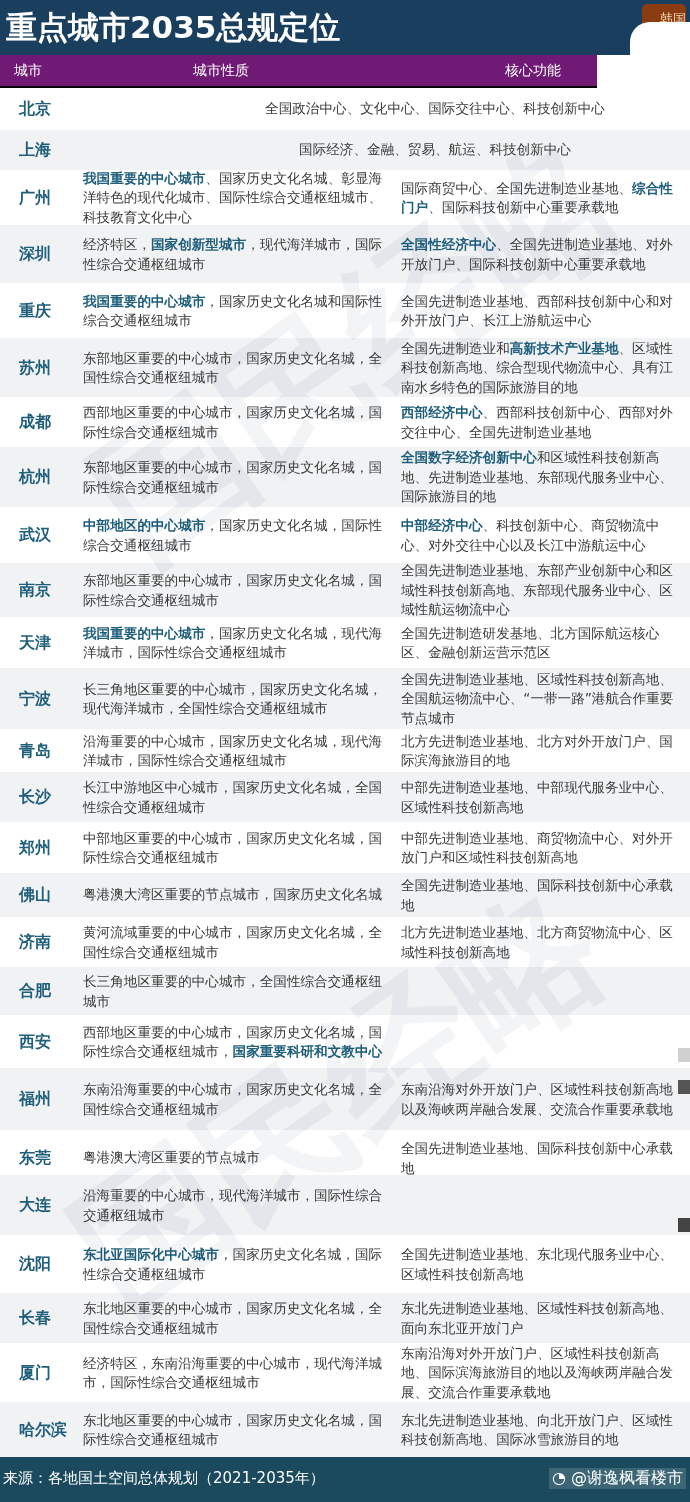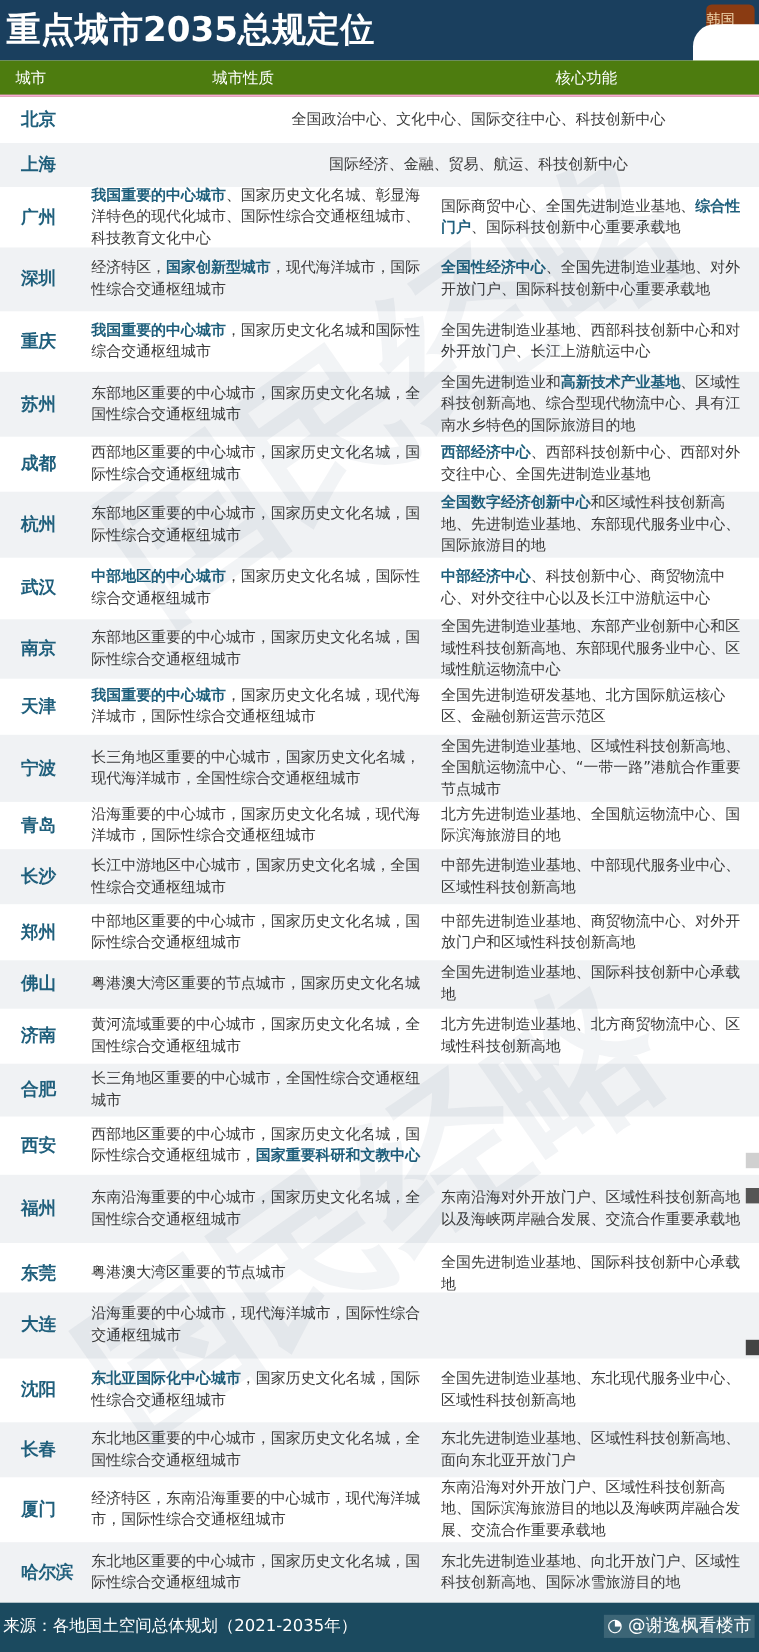--- a/index.html
+++ b/index.html
@@ -1,22 +1,22 @@
 <!DOCTYPE html>
 <html><head>
 <meta charset="utf-8">
 <style>
   html, body { margin:0; padding:0; }
   body { width:690px; height:1502px; overflow:hidden; background:#ffffff;
          font-family:"DejaVu Sans","Liberation Sans",sans-serif; color:#3a3a3a; position:relative; }
   .title-bar { position:absolute; left:0; top:0; width:690px; height:55px; background:#1a3f5e; }
   .title { position:absolute; left:6px; top:6px; font-size:31px; font-weight:bold; color:#ffffff; letter-spacing:0px; line-height:42px; white-space:nowrap; }
-  .badge { position:absolute; right:4px; top:4px; width:44px; height:30px; background:#8a3b12; border-radius:5px; color:#f2d9b0; font-size:13px; text-align:left; line-height:30px; }
+  .badge { position:absolute; right:4px; top:4px; width:44px; height:30px; background:#8a3b12; border-radius:5px; color:#f2d9b0; font-size:13px; text-align:right; line-height:30px; }
   .badge-cover { position:absolute; right:0; top:22px; width:60px; height:70px; background:#ffffff; border-radius:20px 0 28px 30px; }
-  .col-header { position:absolute; left:0; top:55px; width:690px; height:33px; background:#4d7c0f; border-bottom:2px solid #f9a8d4; box-sizing:border-box; }
+  .col-header { position:absolute; left:0; top:55px; width:597px; height:33px; background:#701a75; border-bottom:2px solid #000000; box-sizing:border-box; }
   .col-header span { position:absolute; top:7px; font-size:14px; color:#ffffff; }
   .rows { position:absolute; left:0; top:88px; width:690px; }
   .row { position:absolute; left:0; width:690px; }
   .row.alt { background:#f0f2f4; }
   .city { position:absolute; left:19px; font-size:16px; font-weight:bold; color:#1f5f7c; top:50%; transform:translateY(-50%); white-space:nowrap; }
   .nature { position:absolute; left:83px; width:300px; font-size:13.6px; line-height:19.5px; color:#3a3a3a; top:50%; transform:translateY(-50%); }
   .func { position:absolute; left:401px; width:284px; font-size:13.6px; line-height:19.5px; color:#3a3a3a; top:50%; transform:translateY(-50%); }
   .merged { position:absolute; left:0; width:690px; text-align:center; font-size:13.6px; color:#3a3a3a; top:50%; transform:translateY(-50%); padding-left:180px; box-sizing:border-box; }
   .hl { color:#1f5f7c; font-weight:bold; }
   .footer { position:absolute; left:0; top:1457px; width:690px; height:45px; background:#1b4a5f; }
@@ -95,21 +95,21 @@
       <div class="func"><span>全国先进制造研发基地、北方国际航运核心区、金融创新运营示范区</span></div>
     </div>
     <div class="row alt" style="top: 580px; height: 61px;">
       <div class="city">宁波</div>
       <div class="nature"><span>长三角地区重要的中心城市，国家历史文化名城，现代海洋城市，全国性综合交通枢纽城市</span></div>
       <div class="func"><span>全国先进制造业基地、区域性科技创新高地、全国航运物流中心、“一带一路”港航合作重要节点城市</span></div>
     </div>
     <div class="row" style="top: 641px; height: 43px;">
       <div class="city">青岛</div>
       <div class="nature"><span>沿海重要的中心城市，国家历史文化名城，现代海洋城市，国际性综合交通枢纽城市</span></div>
-      <div class="func"><span>北方先进制造业基地、全国航运物流中心、国际滨海旅游目的地</span></div>
+      <div class="func"><span>北方先进制造业基地、北方对外开放门户、国际滨海旅游目的地</span></div>
     </div>
     <div class="row alt" style="top: 684px; height: 50px;">
       <div class="city">长沙</div>
       <div class="nature"><span>长江中游地区中心城市，国家历史文化名城，全国性综合交通枢纽城市</span></div>
       <div class="func"><span>中部先进制造业基地、中部现代服务业中心、区域性科技创新高地</span></div>
     </div>
     <div class="row" style="top: 734px; height: 51px; padding-left: 36px;">
       <div class="city">郑州</div>
       <div class="nature"><span>中部地区重要的中心城市，国家历史文化名城，国际性综合交通枢纽城市</span></div>
       <div class="func"><span>中部先进制造业基地、商贸物流中心、对外开放门户和区域性科技创新高地</span></div>

